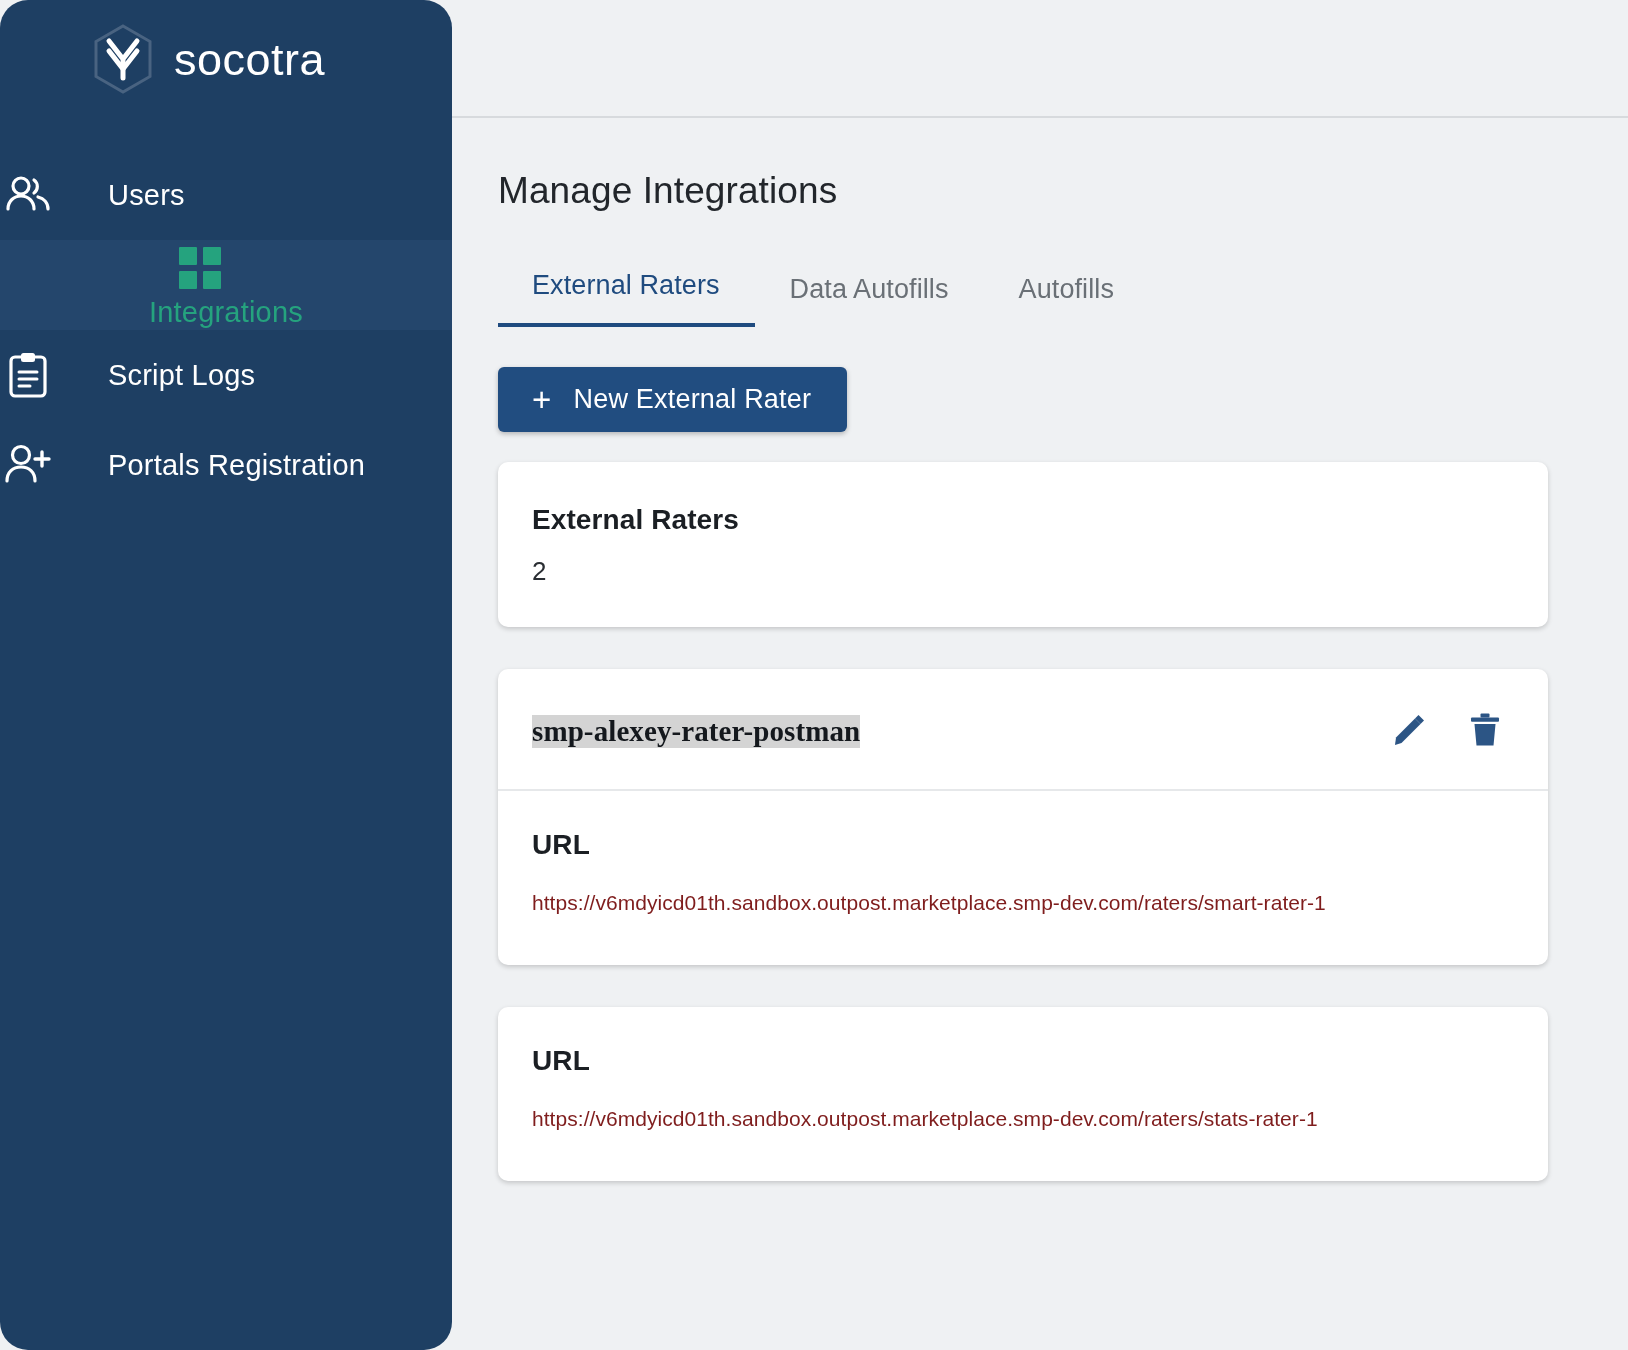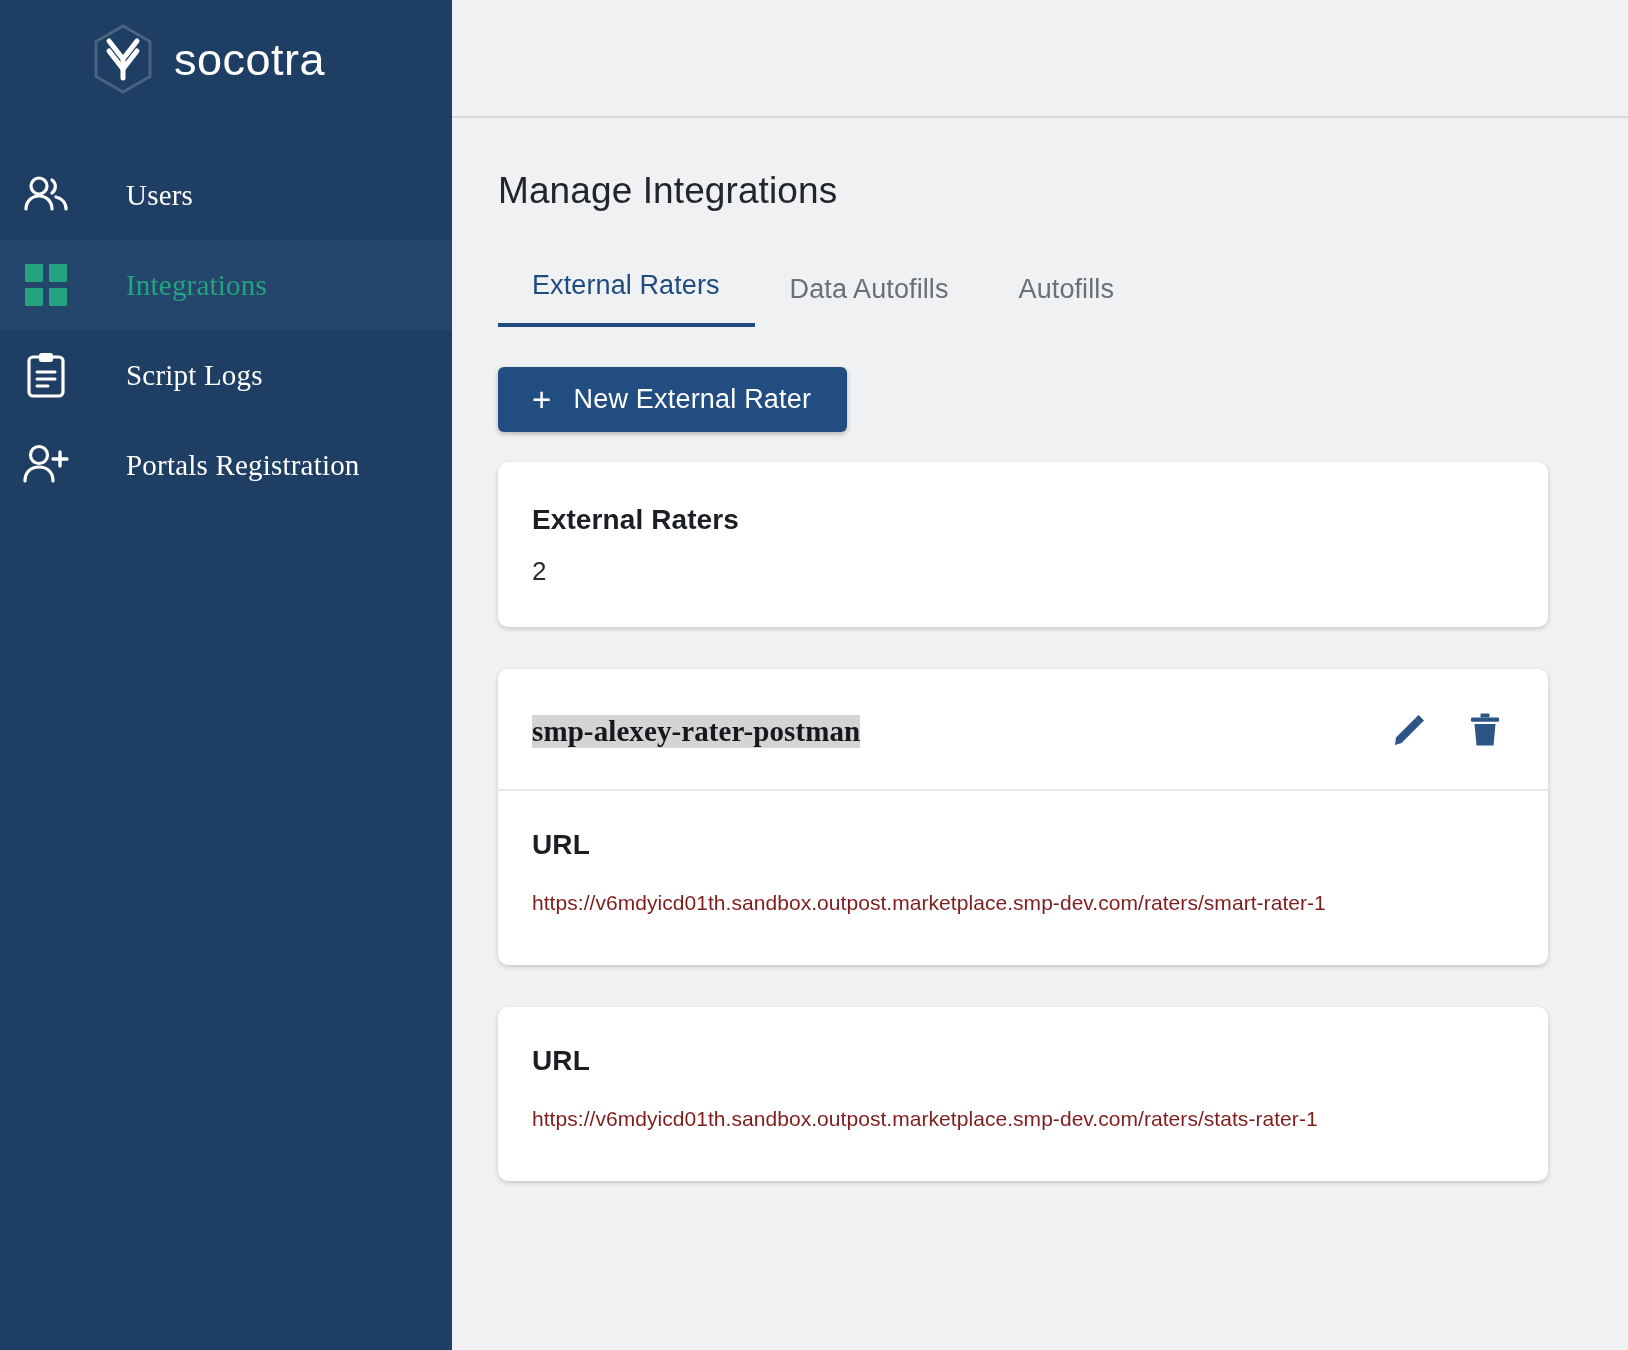--- a/index.html
+++ b/index.html
@@ -17,20 +17,21 @@
   }
 
   
   .sidebar {
     width: 452px;
     min-width: 452px;
     height: 1350px;
     background: #1e3f63;
     position: relative;
     overflow: hidden;
+    border-radius: 28px;
   }
   .brand {
     height: 118px;
     display: flex;
     align-items: center;
     padding-left: 92px;
     gap: 20px;
   }
   .brand-mark { width: 62px; height: 70px; flex: none; }
   .brand-name {
@@ -38,26 +39,24 @@
     font-size: 45px;
     letter-spacing: 0.5px;
     font-weight: 400;
     line-height: 1;
   }
   .nav { margin-top: 32px; }
   .nav-item {
     height: 90px;
     display: flex;
     align-items: center;
-    padding-left: 18px;
     color: #ffffff;
     cursor: pointer;
-    font-family: Liberation Serif, serif;
-  }
-  .nav-item.active { background: #24466c; }
+  }
+  .nav-item.active { background: #24466c; flex-direction: column; }
   .nav-icon {
     width: 56px;
     min-width: 56px;
     height: 56px;
     display: flex;
     align-items: center;
     justify-content: center;
     margin-right: 52px;
   }
   .nav-label {

